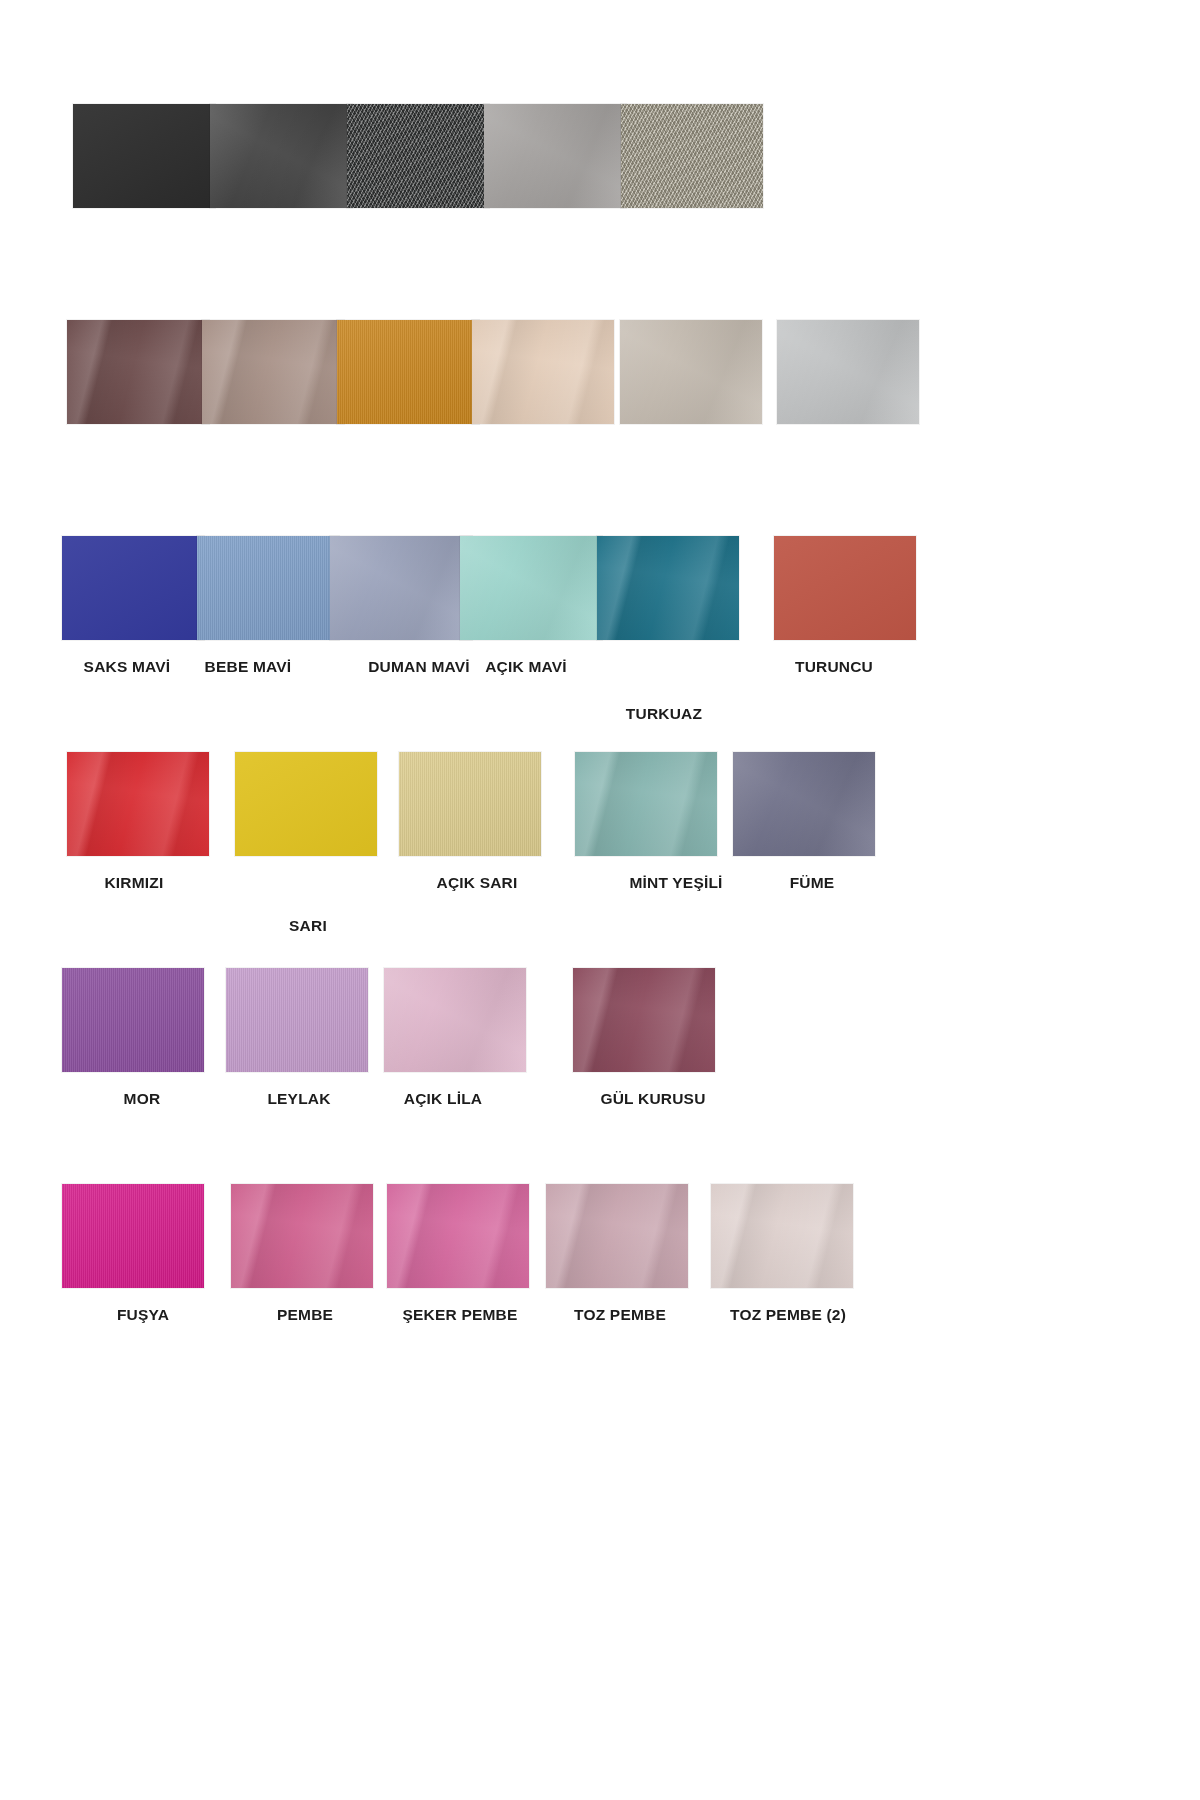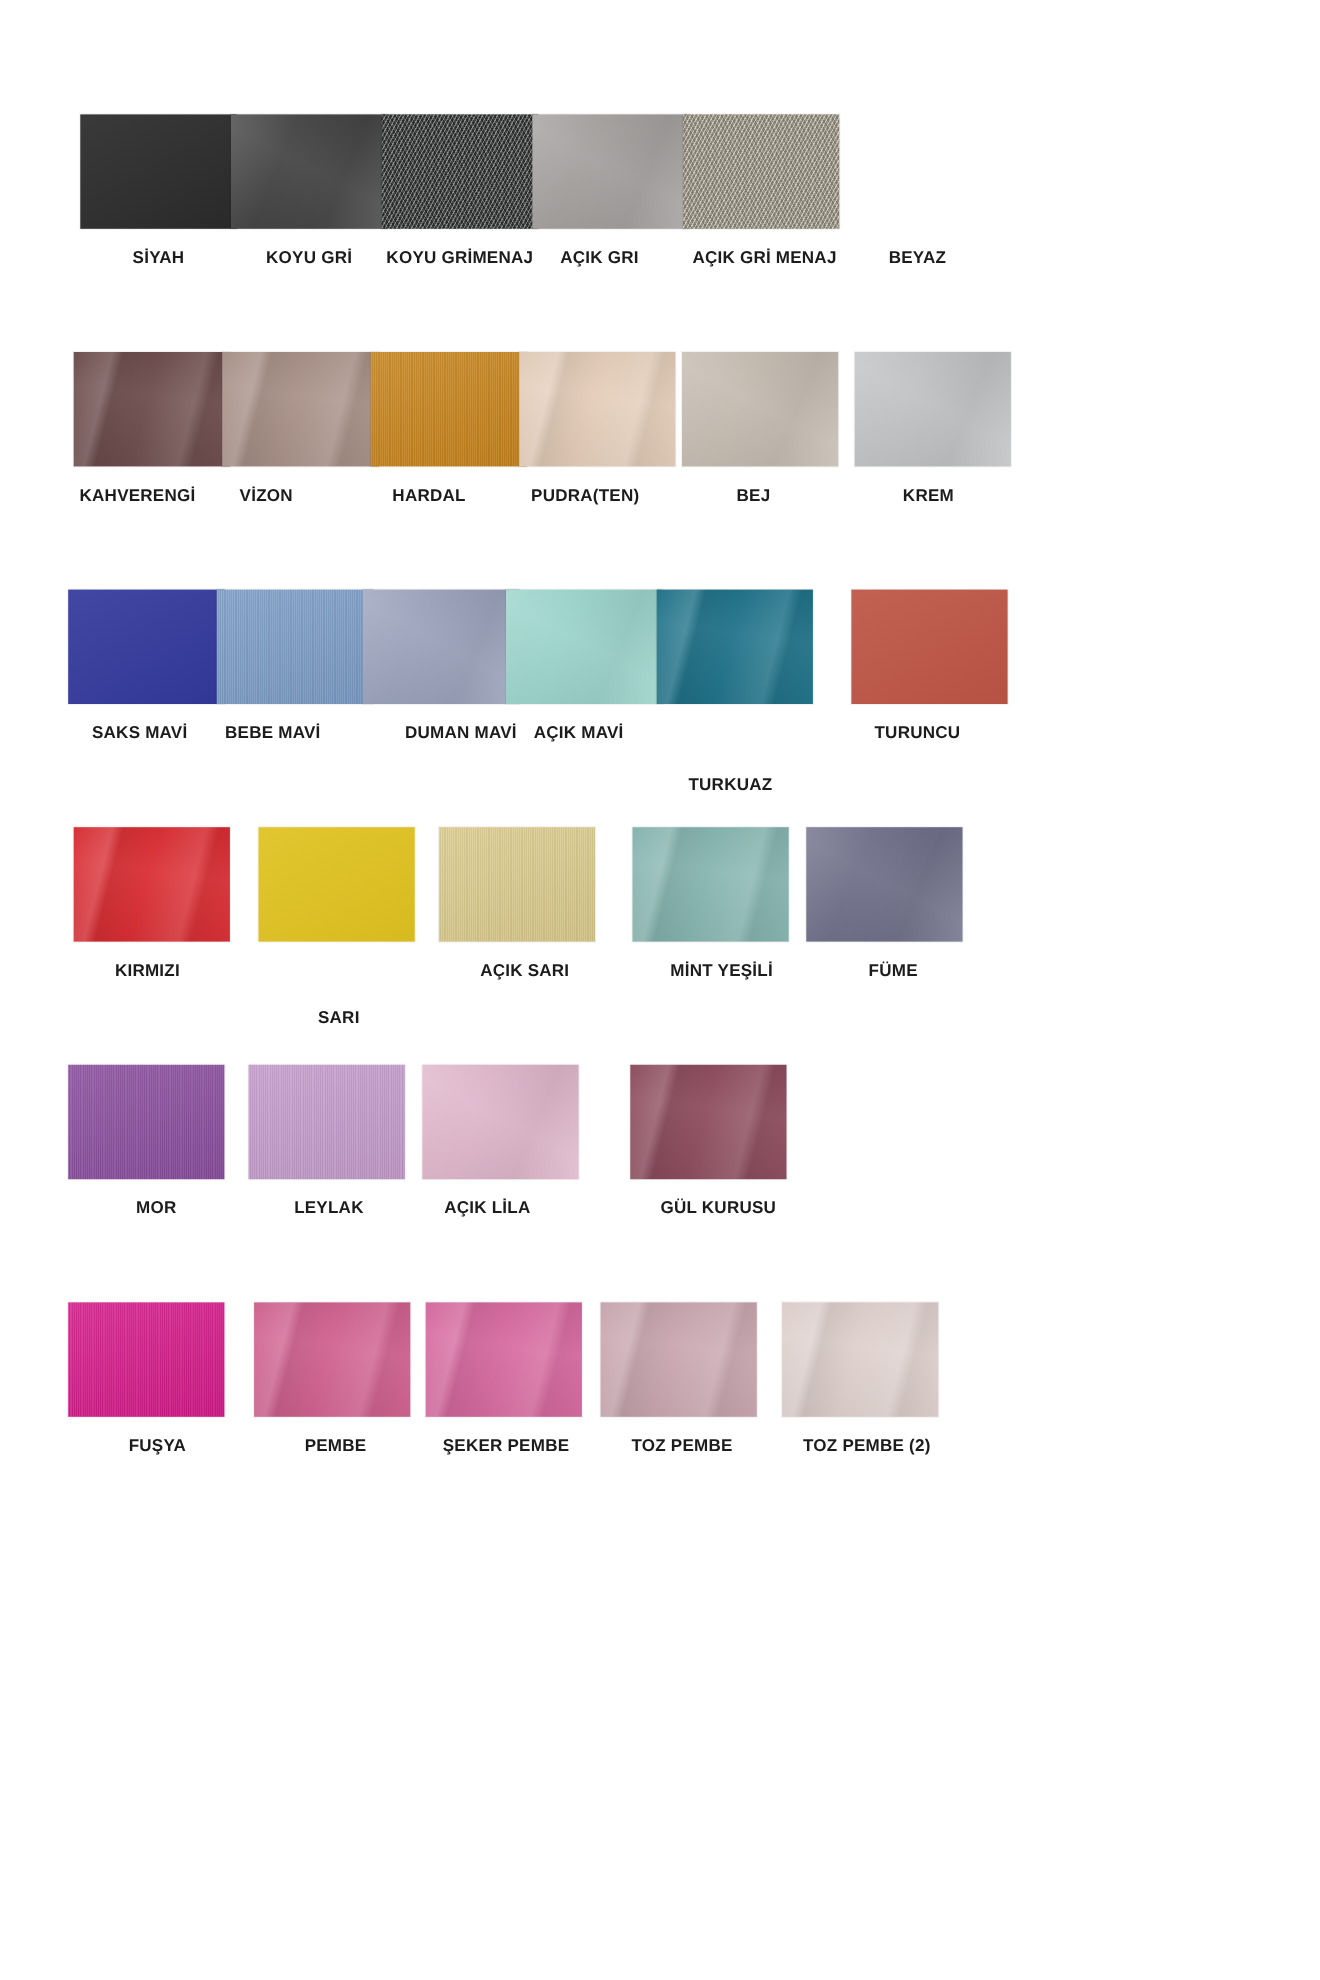--- a/index.html
+++ b/index.html
@@ -101,45 +101,29 @@
   <div class="palette" id="palette">
       <div class="swatch-row" style="position: absolute; left: 0px; top: 0px; width: 1076px;">
         <div class="row-swatches">
           <div class="swatch tex-flat" style="left: 11px; background-color: rgb(43, 43, 43);"></div>
           <div class="swatch tex-soft" style="left: 148px; background-color: rgb(67, 67, 67);"></div>
           <div class="swatch tex-heather" style="left: 285px; background-color: rgb(56, 58, 58);"></div>
           <div class="swatch tex-soft" style="left: 422px; background-color: rgb(163, 160, 158);"></div>
           <div class="swatch tex-heather" style="left: 559px; background-color: rgb(169, 163, 145);"></div>
           <div class="swatch tex-flat blank" style="left: 700px; background-color: rgb(255, 255, 255); background-image: none; opacity: 0;"></div>
         </div>
-        <div class="row-labels">
-          <div class="swatch-label" style="left: 82px;">SİYAH</div>
-          <div class="swatch-label" style="left: 219px;">KOYU GRİ</div>
-          <div class="swatch-label" style="left: 356px;">KOYU GRİMENAJ</div>
-          <div class="swatch-label" style="left: 483px;">AÇIK GRI</div>
-          <div class="swatch-label" style="left: 633px;">AÇIK GRİ MENAJ</div>
-          <div class="swatch-label" style="left: 772px;">BEYAZ</div>
-        </div>
       </div>
       <div class="swatch-row" style="position: absolute; left: 0px; top: 216px; width: 1076px;">
         <div class="row-swatches">
           <div class="swatch tex-crease" style="left: 5px; background-color: rgb(109, 76, 76);"></div>
           <div class="swatch tex-crease" style="left: 140px; background-color: rgb(168, 145, 135);"></div>
           <div class="swatch tex-weave" style="left: 275px; background-color: rgb(201, 133, 28);"></div>
           <div class="swatch tex-crease" style="left: 410px; background-color: rgb(228, 205, 185);"></div>
           <div class="swatch tex-soft" style="left: 558px; background-color: rgb(196, 187, 176);"></div>
           <div class="swatch tex-soft" style="left: 715px; background-color: rgb(192, 194, 195);"></div>
-        </div>
-        <div class="row-labels">
-          <div class="swatch-label" style="left: 63px;">KAHVERENGİ</div>
-          <div class="swatch-label" style="left: 180px;">VİZON</div>
-          <div class="swatch-label" style="left: 328px;">HARDAL</div>
-          <div class="swatch-label" style="left: 470px;">PUDRA(TEN)</div>
-          <div class="swatch-label" style="left: 623px;">BEJ</div>
-          <div class="swatch-label" style="left: 782px;">KREM</div>
         </div>
       </div>
       <div class="swatch-row" style="position: absolute; left: 0px; top: 432px; width: 1076px;">
         <div class="row-swatches">
           <div class="swatch tex-flat" style="left: 0px; background-color: rgb(51, 57, 155);"></div>
           <div class="swatch tex-weave" style="left: 135px; background-color: rgb(125, 158, 200);"></div>
           <div class="swatch tex-soft" style="left: 268px; background-color: rgb(154, 162, 187);"></div>
           <div class="swatch tex-soft" style="left: 398px; background-color: rgb(155, 212, 203);"></div>
           <div class="swatch tex-crease" style="left: 535px; background-color: rgb(31, 114, 137);"></div>
           <div class="swatch tex-flat" style="left: 712px; background-color: rgb(189, 85, 69);"></div>
@@ -158,21 +142,21 @@
           <div class="swatch tex-crease" style="left: 5px; background-color: rgb(217, 45, 51);"></div>
           <div class="swatch tex-flat" style="left: 173px; background-color: rgb(224, 194, 32);"></div>
           <div class="swatch tex-weave" style="left: 337px; background-color: rgb(221, 205, 142);"></div>
           <div class="swatch tex-crease" style="left: 513px; background-color: rgb(134, 181, 176);"></div>
           <div class="swatch tex-soft" style="left: 671px; background-color: rgb(111, 112, 137);"></div>
         </div>
         <div class="row-labels">
           <div class="swatch-label" style="left: 72px;">KIRMIZI</div>
           <div class="swatch-label" style="left: 246px; margin-top: 43px;">SARI</div>
           <div class="swatch-label" style="left: 415px;">AÇIK SARI</div>
-          <div class="swatch-label" style="left: 594px;">MİNT YEŞİLİ</div>
+          <div class="swatch-label" style="left: 614px;">MİNT YEŞİLİ</div>
           <div class="swatch-label" style="left: 750px;">FÜME</div>
         </div>
       </div>
       <div class="swatch-row" style="position: absolute; left: 0px; top: 864px; width: 1076px;">
         <div class="row-swatches">
           <div class="swatch tex-weave" style="left: 0px; background-color: rgb(138, 77, 158);"></div>
           <div class="swatch tex-weave" style="left: 164px; background-color: rgb(196, 156, 204);"></div>
           <div class="swatch tex-soft" style="left: 322px; background-color: rgb(223, 182, 203);"></div>
           <div class="swatch tex-crease" style="left: 511px; background-color: rgb(141, 76, 94);"></div>
         </div>

